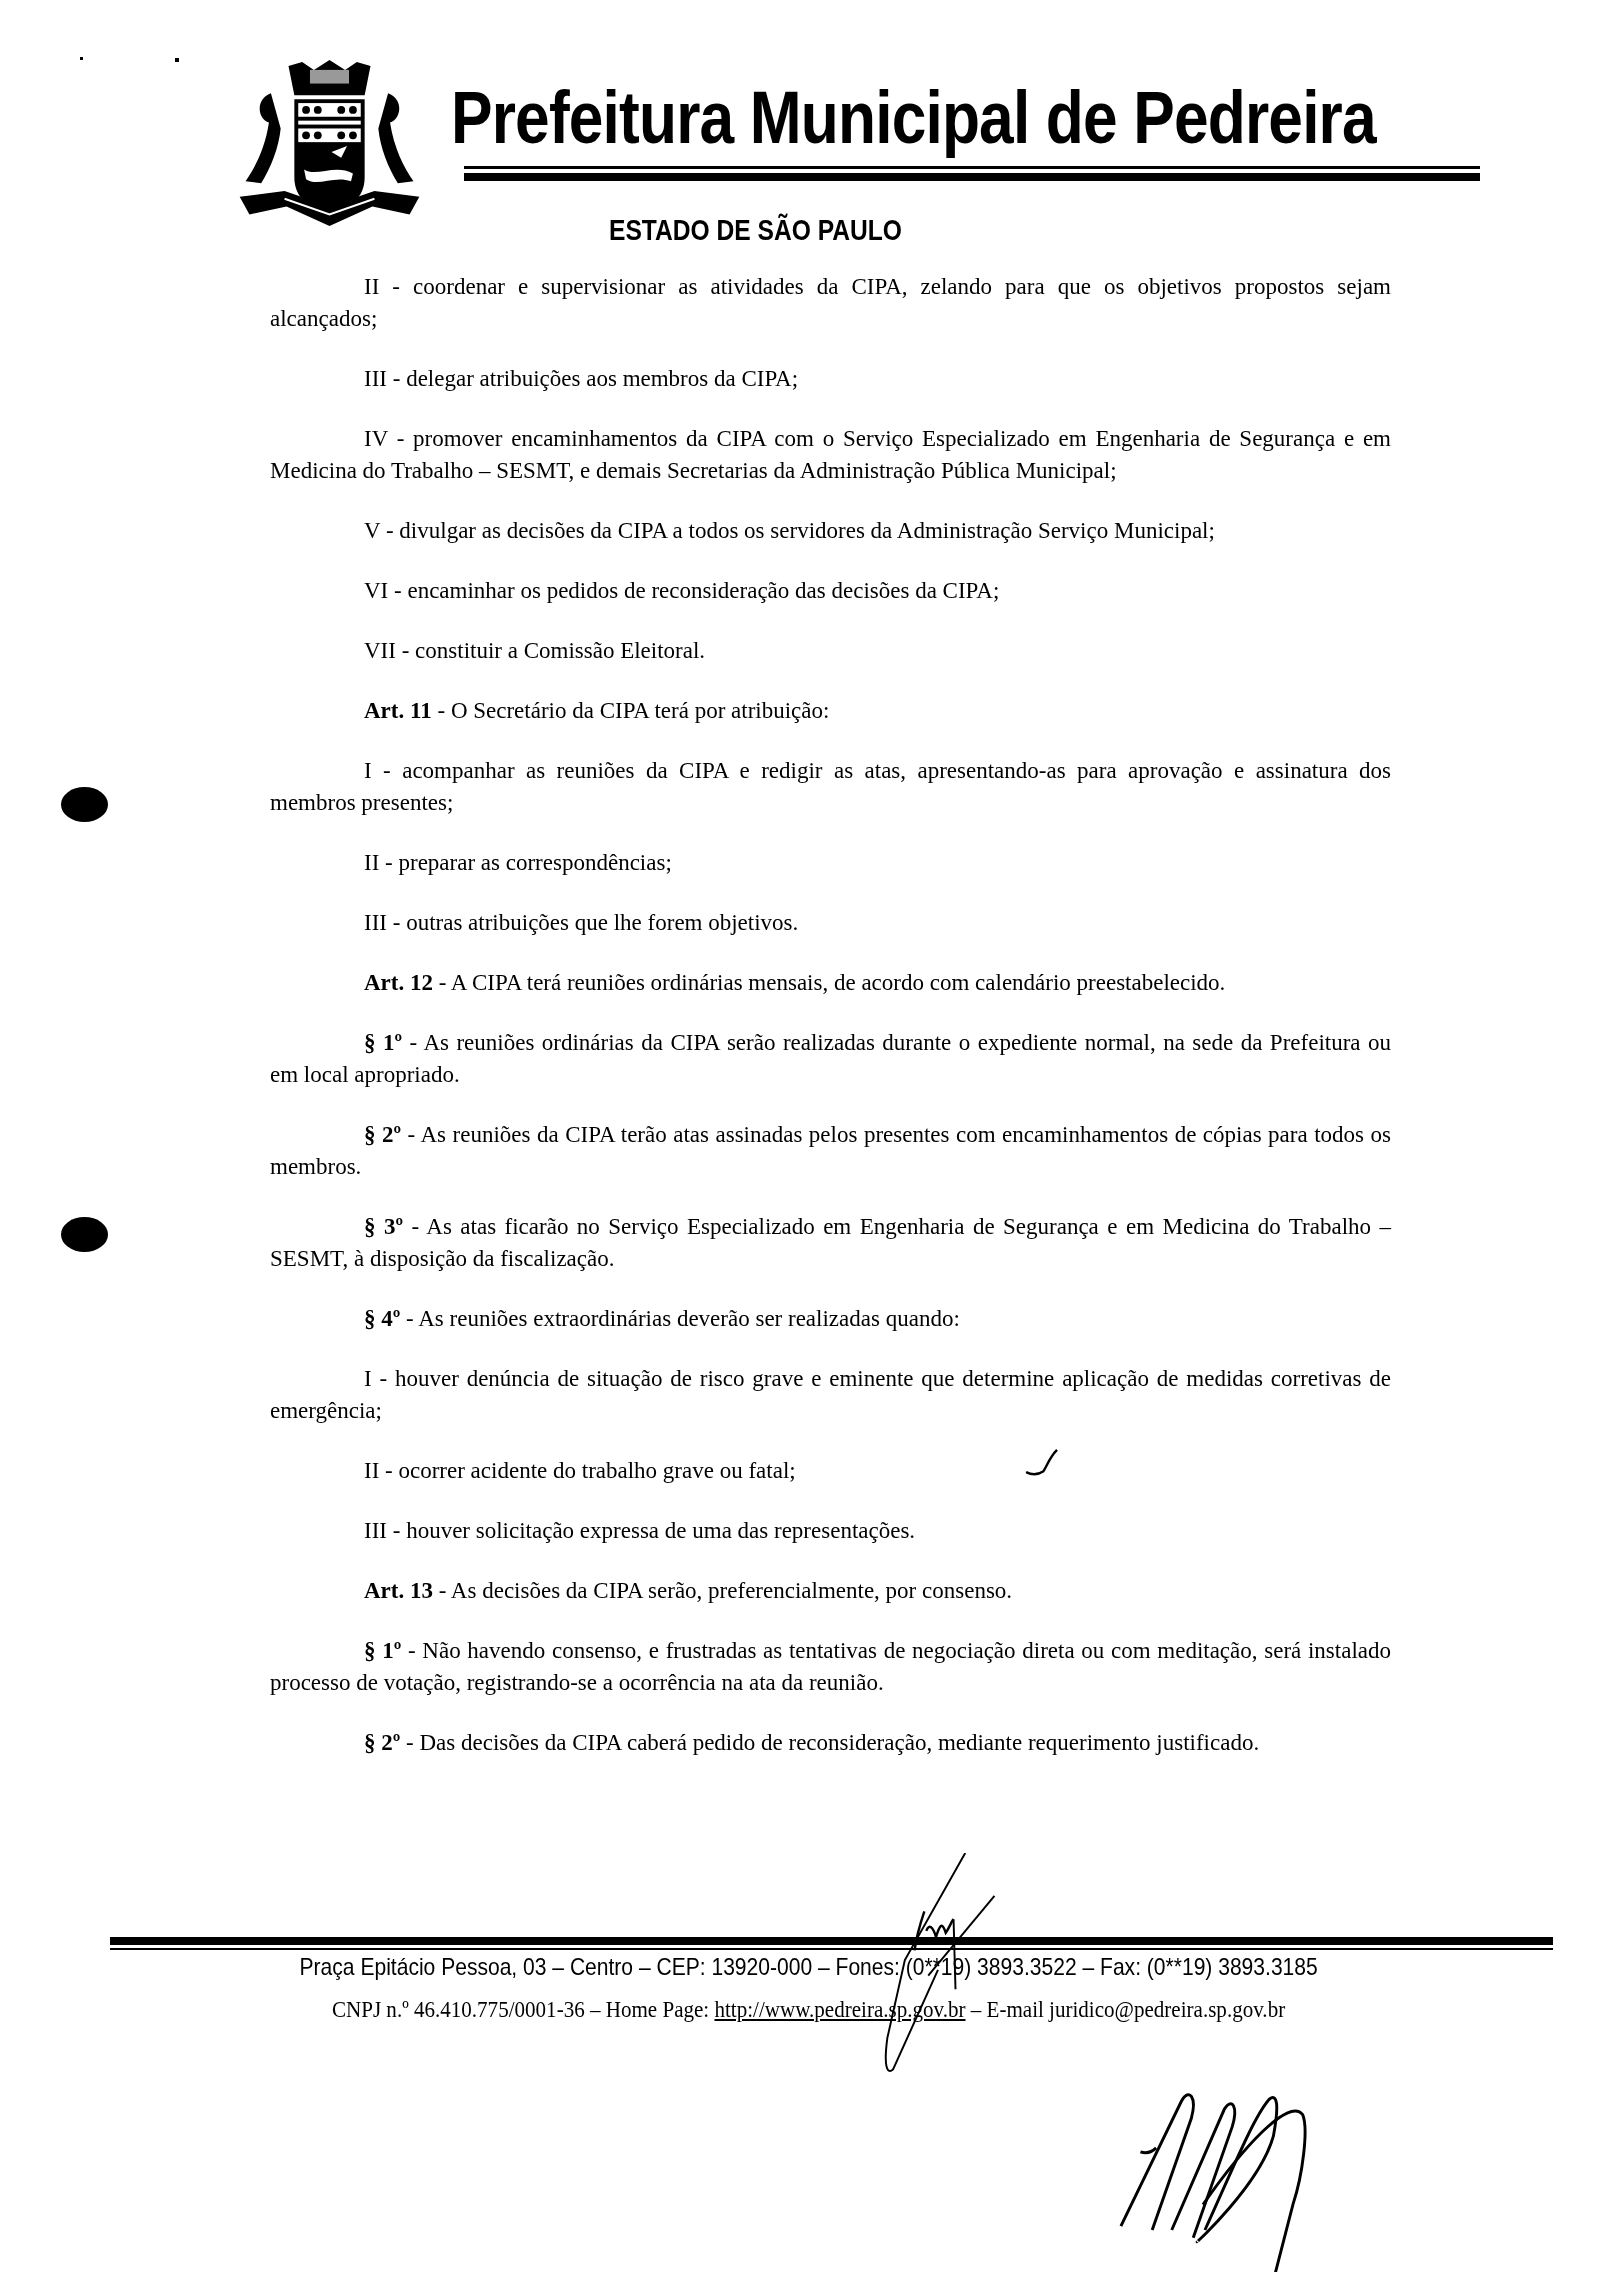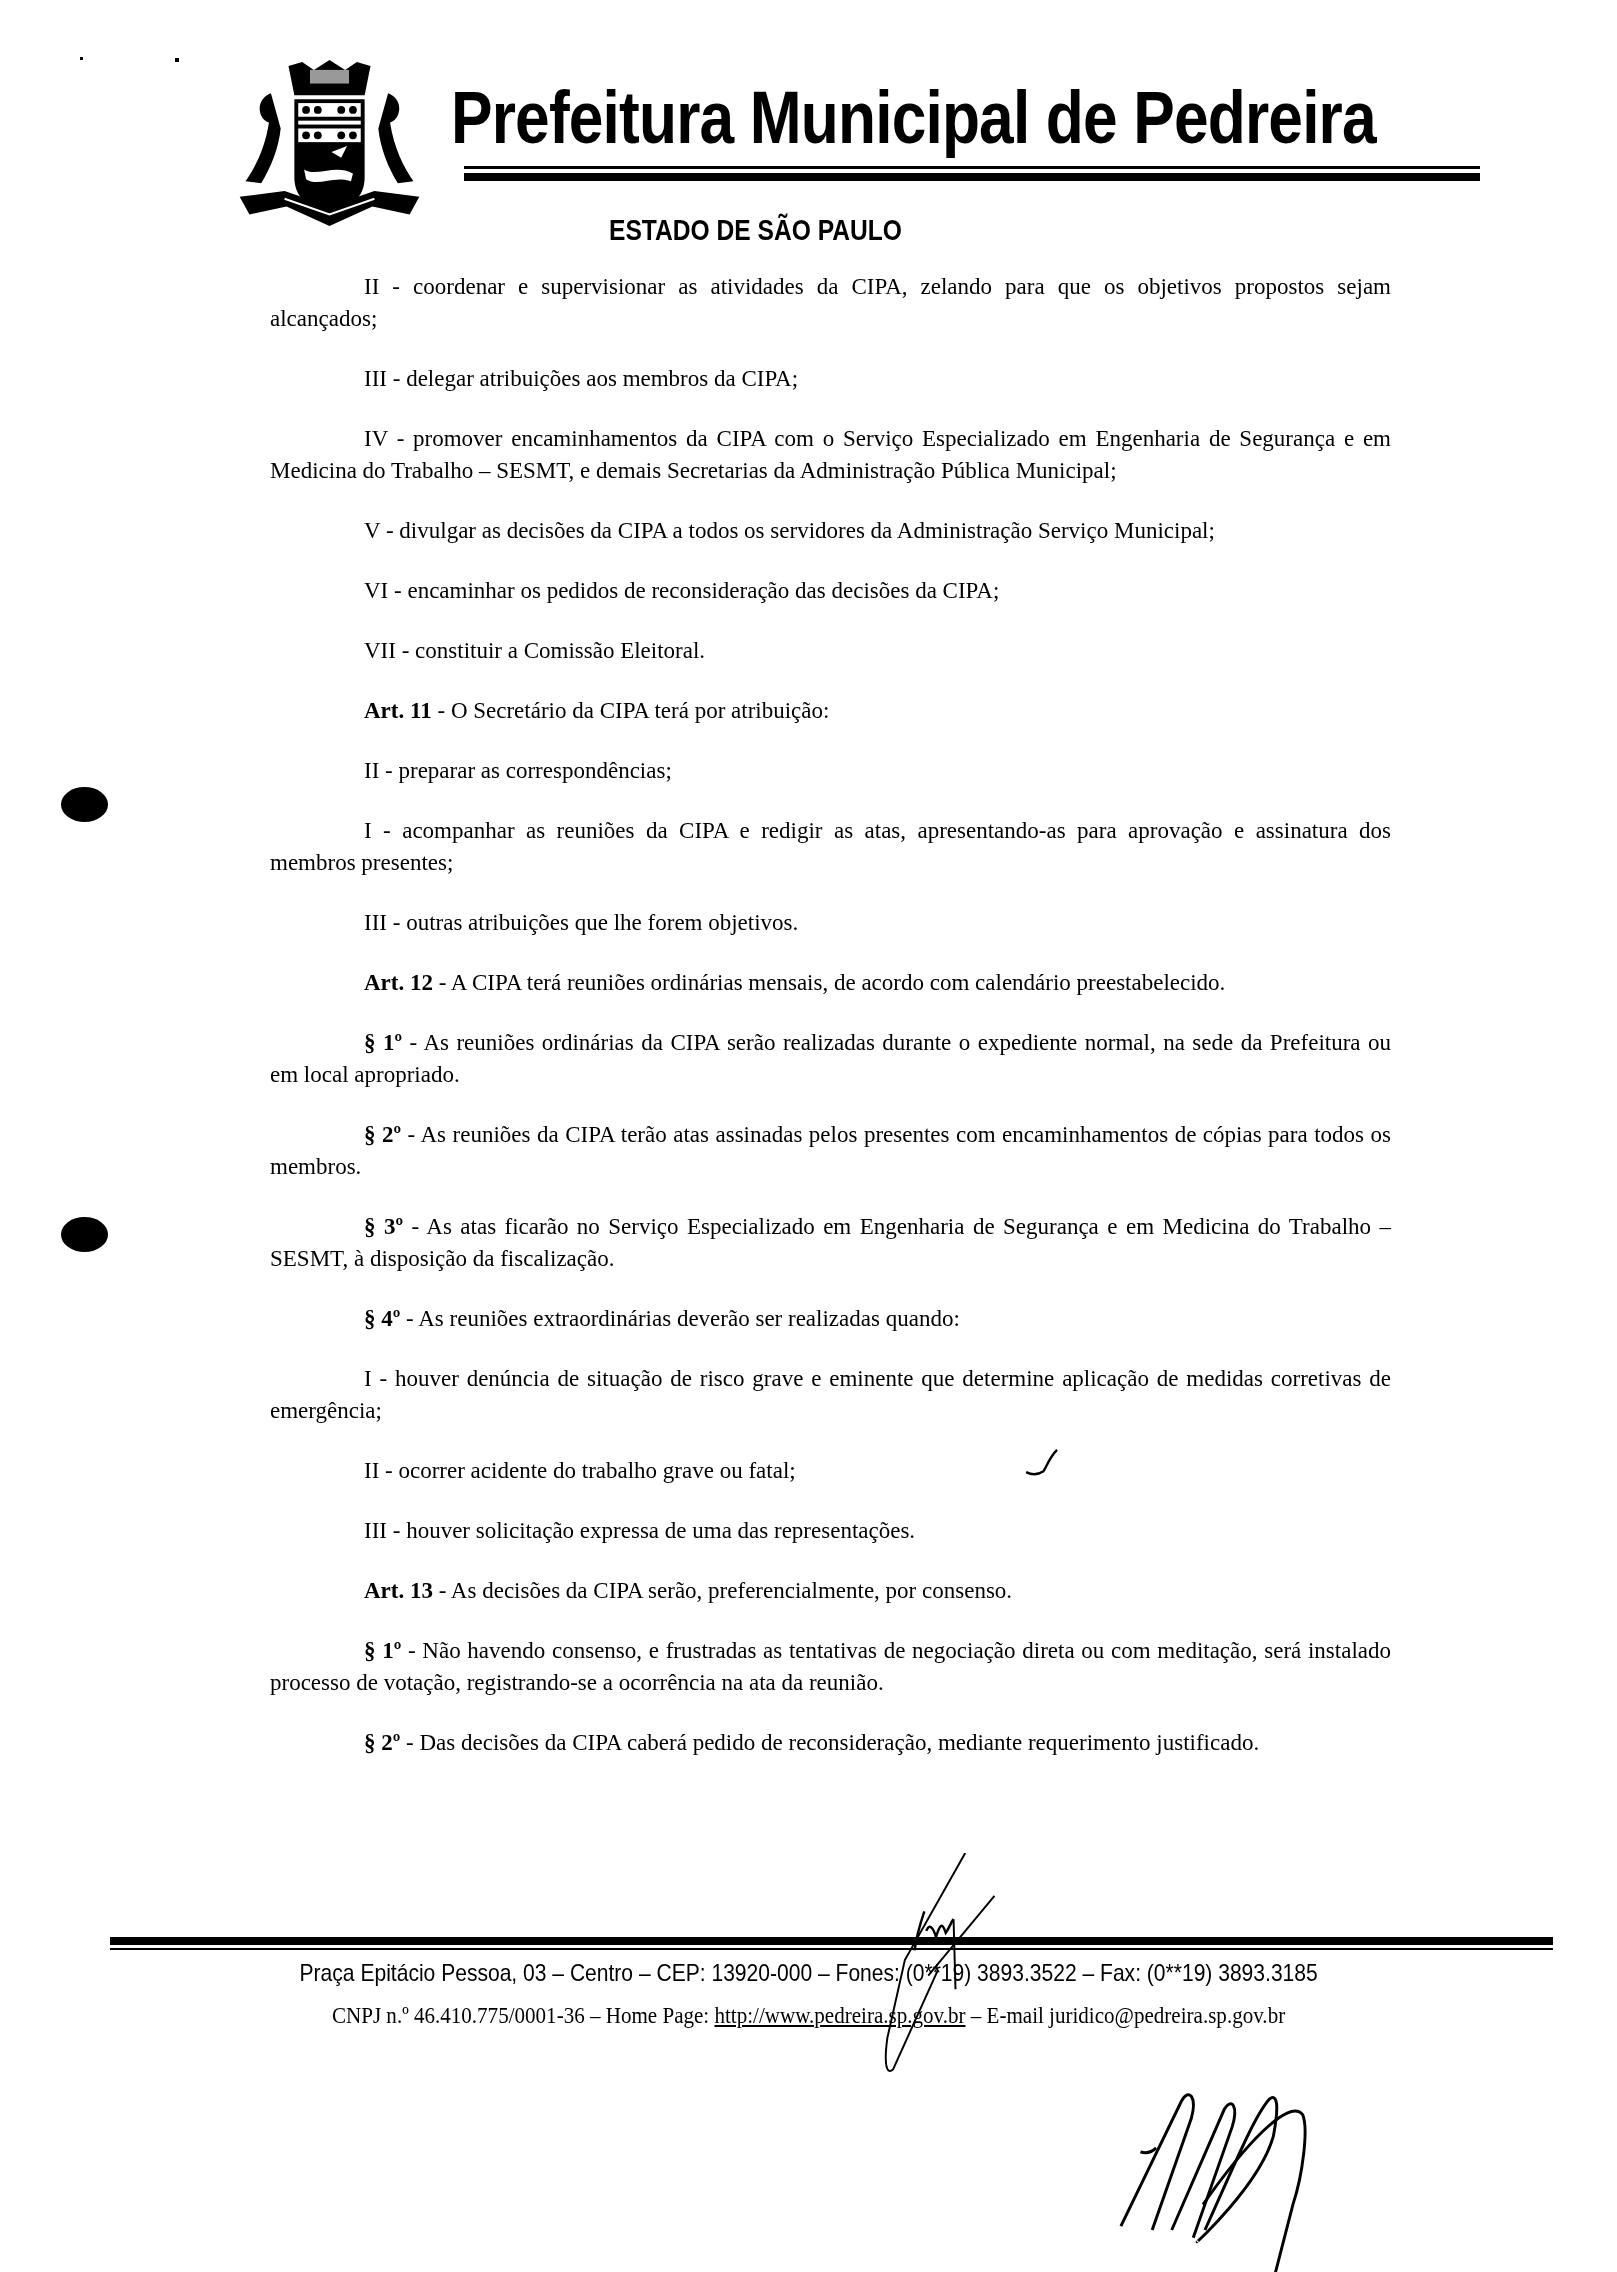--- a/index.html
+++ b/index.html
@@ -29,21 +29,21 @@
     text-align: justify;
   }
   .body-text p { margin: 0 0 28px 0; text-indent: 94px; }
   .body-text b { font-weight: bold; }
 
   .rule-bottom-thick { position: absolute; left: 110px; top: 1937px; width: 1443px; height: 7.8px; background: #000; }
   .rule-bottom-thin { position: absolute; left: 110px; top: 1948px; width: 1443px; height: 2px; background: #000; }
 
   .footer-line {
     position: absolute; left: 0; width: 1618px; text-align: center;
-    font-family: "Liberation Sans", sans-serif; font-size: 23.4px; white-space: nowrap; margin-top: 6px;
+    font-family: "Liberation Sans", sans-serif; font-size: 23.4px; white-space: nowrap;
   }
   .footer-line .inner { display: inline-block; transform: scaleX(0.9); transform-origin: center top; }
   .footer-line a { color: #000; text-decoration: underline; }
   .sig { position: absolute; }
 </style>
 </head>
 <body>
 
 <div class="page-mark" style="left:80px;top:57px;width:2.9px;height:2.9px;"></div>
 <div class="page-mark" style="left:175px;top:58px;width:3.9px;height:3.9px;"></div>
@@ -86,22 +86,22 @@
 </header>
 
 <main class="body-text">
   <p><b></b><span>II - coordenar e supervisionar as atividades da CIPA, zelando para que os objetivos propostos sejam alcançados;</span></p>
   <p><b></b><span>III - delegar atribuições aos membros da CIPA;</span></p>
   <p><b></b><span>IV - promover encaminhamentos da CIPA com o Serviço Especializado em Engenharia de Segurança e em Medicina do Trabalho – SESMT, e demais Secretarias da Administração Pública Municipal;</span></p>
   <p><b></b><span>V - divulgar as decisões da CIPA a todos os servidores da Administração Serviço Municipal;</span></p>
   <p><b></b><span>VI - encaminhar os pedidos de reconsideração das decisões da CIPA;</span></p>
   <p><b></b><span>VII - constituir a Comissão Eleitoral.</span></p>
   <p><b>Art. 11</b><span> - O Secretário da CIPA terá por atribuição:</span></p>
+  <p><b></b><span>I - acompanhar as reuniões da CIPA e redigir as atas, apresentando-as para aprovação e assinatura dos membros presentes;</span></p>
   <p><b></b><span>II - preparar as correspondências;</span></p>
-  <p><b></b><span>I - acompanhar as reuniões da CIPA e redigir as atas, apresentando-as para aprovação e assinatura dos membros presentes;</span></p>
   <p><b></b><span>III - outras atribuições que lhe forem objetivos.</span></p>
   <p><b>Art. 12</b><span> - A CIPA terá reuniões ordinárias mensais, de acordo com calendário preestabelecido.</span></p>
   <p><b>§ 1º</b><span> - As reuniões ordinárias da CIPA serão realizadas durante o expediente normal, na sede da Prefeitura ou em local apropriado.</span></p>
   <p><b>§ 2º</b><span> - As reuniões da CIPA terão atas assinadas pelos presentes com encaminhamentos de cópias para todos os membros.</span></p>
   <p><b>§ 3º</b><span> - As atas ficarão no Serviço Especializado em Engenharia de Segurança e em Medicina do Trabalho – SESMT, à disposição da fiscalização.</span></p>
   <p><b>§ 4º</b><span> - As reuniões extraordinárias deverão ser realizadas quando:</span></p>
   <p><b></b><span>I - houver denúncia de situação de risco grave e eminente que determine aplicação de medidas corretivas de emergência;</span></p>
   <p><b></b><span>II - ocorrer acidente do trabalho grave ou fatal;</span></p>
   <p><b></b><span>III - houver solicitação expressa de uma das representações.</span></p>
   <p><b>Art. 13</b><span> - As decisões da CIPA serão, preferencialmente, por consenso.</span></p>

